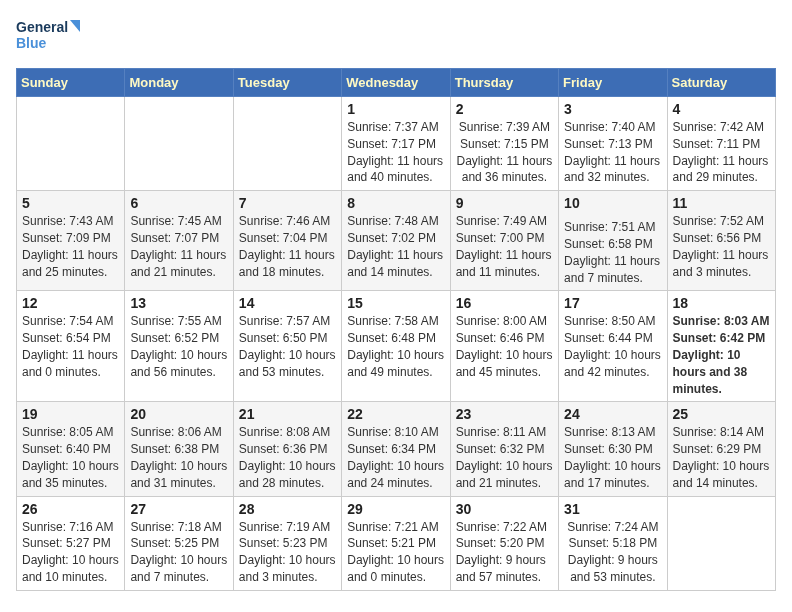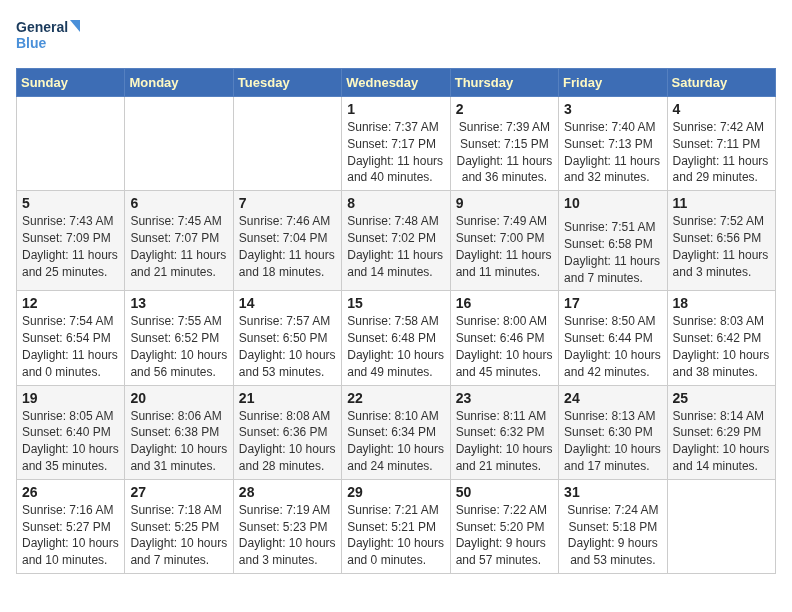--- a/index.html
+++ b/index.html
@@ -211,21 +211,21 @@
 Daylight: 10 hours and 45 minutes.</div>
         </td>
         <td>
           <span class="day-number">17</span>
           <div class="day-info" style="white-space: pre-line;">Sunrise: 8:50 AM
 Sunset: 6:44 PM
 Daylight: 10 hours and 42 minutes.</div>
         </td>
         <td>
           <span class="day-number">18</span>
-          <div class="day-info" style="white-space: pre-line;">Sunrise: 8:03 AM
+          <div class="day-info" style="white-space: pre-line; font-weight: bold;">Sunrise: 8:03 AM
 Sunset: 6:42 PM
 Daylight: 10 hours and 38 minutes.</div>
         </td>
       </tr>
       <tr>
         <td>
           <span class="day-number">19</span>
           <div class="day-info" style="white-space: pre-line;">Sunrise: 8:05 AM
 Sunset: 6:40 PM
 Daylight: 10 hours and 35 minutes.</div>
@@ -286,21 +286,21 @@
 Sunset: 5:23 PM
 Daylight: 10 hours and 3 minutes.</div>
         </td>
         <td>
           <span class="day-number">29</span>
           <div class="day-info" style="white-space: pre-line;">Sunrise: 7:21 AM
 Sunset: 5:21 PM
 Daylight: 10 hours and 0 minutes.</div>
         </td>
         <td>
-          <span class="day-number">50</span>
+          <span class="day-number">30</span>
           <div class="day-info" style="white-space: pre-line;">Sunrise: 7:22 AM
 Sunset: 5:20 PM
 Daylight: 9 hours and 57 minutes.</div>
         </td>
         <td>
           <span class="day-number">31</span>
           <div class="day-info" style="white-space: pre-line; text-align: center;">Sunrise: 7:24 AM
 Sunset: 5:18 PM
 Daylight: 9 hours and 53 minutes.</div>
         </td>

